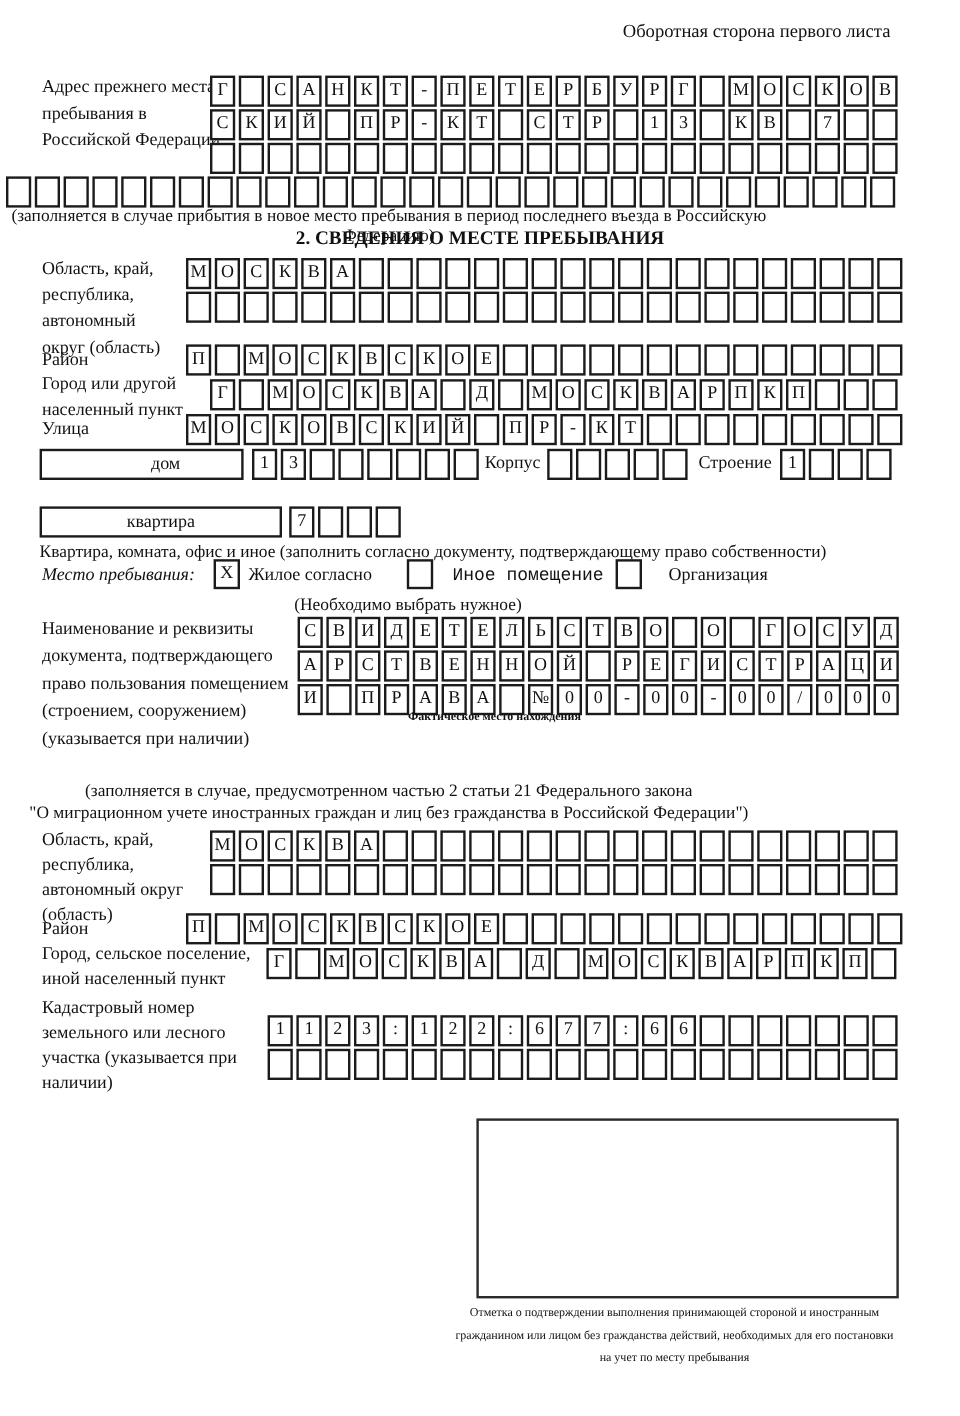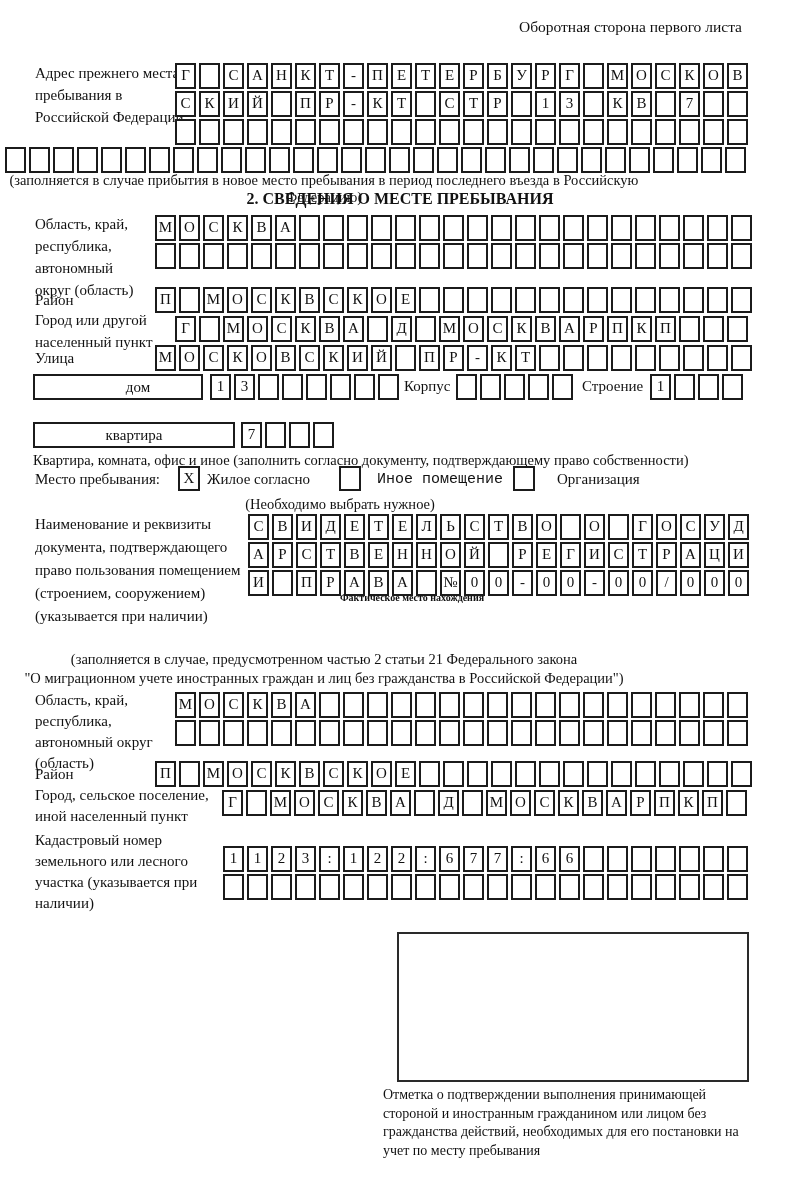--- a/index.html
+++ b/index.html
@@ -14,22 +14,22 @@
   .cbox{display:inline-block;width:21px;height:26px;border:2px solid #1b1b1b;
         box-sizing:border-box;font-size:15px;line-height:21px;text-align:center;
         background:#fff;flex:0 0 auto;}
   .field-label-box{position:absolute;height:26px;border:2px solid #1b1b1b;box-sizing:border-box;
         font-size:15px;line-height:22px;text-align:center;background:#fff;}
   .inline-lbl{position:absolute;font-size:15px;}
   .chk{position:absolute;width:22px;height:25px;border:2px solid #1b1b1b;box-sizing:border-box;
        font-size:15px;line-height:21px;text-align:center;}
   .bigbox{position:absolute;left:397px;top:932px;width:352px;height:150px;
           border:2px solid #2a2a2a;box-sizing:border-box;background:#fff;}
-  .markcap{position:absolute;left:383px;top:1086px;width:374px;
-           font-size:14px;line-height:18.5px;}
+  .markcap{position:absolute;left:375px;top:1086px;width:374px;text-align:center;
+           font-size:10px;line-height:18.5px;}
 </style>
 </head>
 <body>
 
 <div class="page">
 
   <div class="hdr">Оборотная сторона первого листа</div>
 
   <div class="lbl" style="left:35px;top:62px;width:152px;">Адрес прежнего места пребывания в Российской Федерации</div>
   <div class="boxrow" style="left:175px;top:63px;">
@@ -318,21 +318,21 @@
 
   <div class="field-label-box" style="left:33px;top:422px;width:202px;">квартира</div>
   <div class="boxrow" style="left:241px;top:422px;">
       <span class="cbox">7</span>
       <span class="cbox"></span>
       <span class="cbox"></span>
       <span class="cbox"></span>
     </div>
   <div class="cap" style="left:33px;top:452px;">Квартира, комната, офис и иное (заполнить согласно документу, подтверждающему право собственности)</div>
 
-  <div class="inline-lbl" style="left:35px;top:471px;">Место пребывания:</div>
+  <div class="inline-lbl" style="left:35px;top:471px;font-style:italic;">Место пребывания:</div>
   <div class="chk" style="left:178px;top:466px;">X</div>
   <div class="inline-lbl" style="left:207px;top:471px;">Жилое согласно</div>
   <div class="chk" style="left:339px;top:466px;"></div>
   <div class="inline-lbl" style="left:377px;top:471px;font-family:Liberation Mono, monospace;">Иное помещение</div>
   <div class="chk" style="left:513px;top:466px;"></div>
   <div class="inline-lbl" style="left:557px;top:471px;">Организация</div>
   <div class="cap" style="left:180px;top:496px;width:320px;text-align:center;">(Необходимо выбрать нужное)</div>
 
   <div class="lbl" style="left:35px;top:513px;width:215px;line-height:23px;">Наименование и реквизиты документа, подтверждающего право пользования помещением (строением, сооружением) (указывается при наличии)</div>
   <div class="boxrow" style="left:248px;top:514px;">

